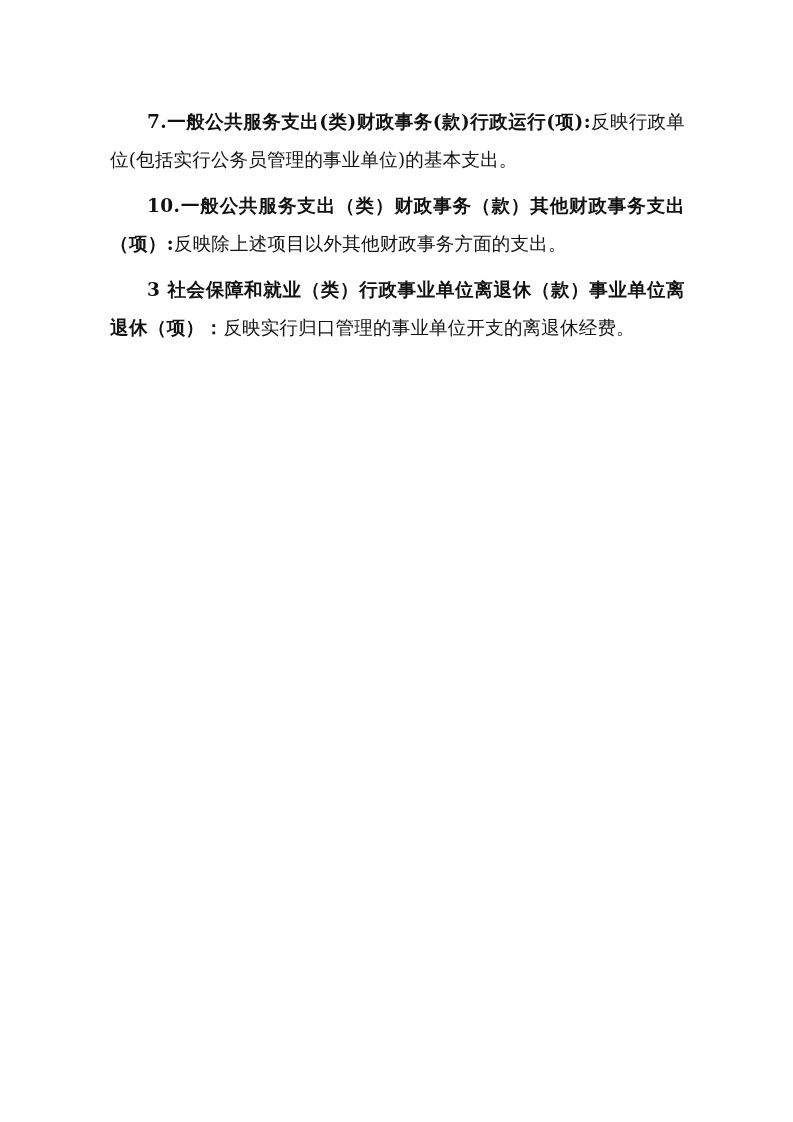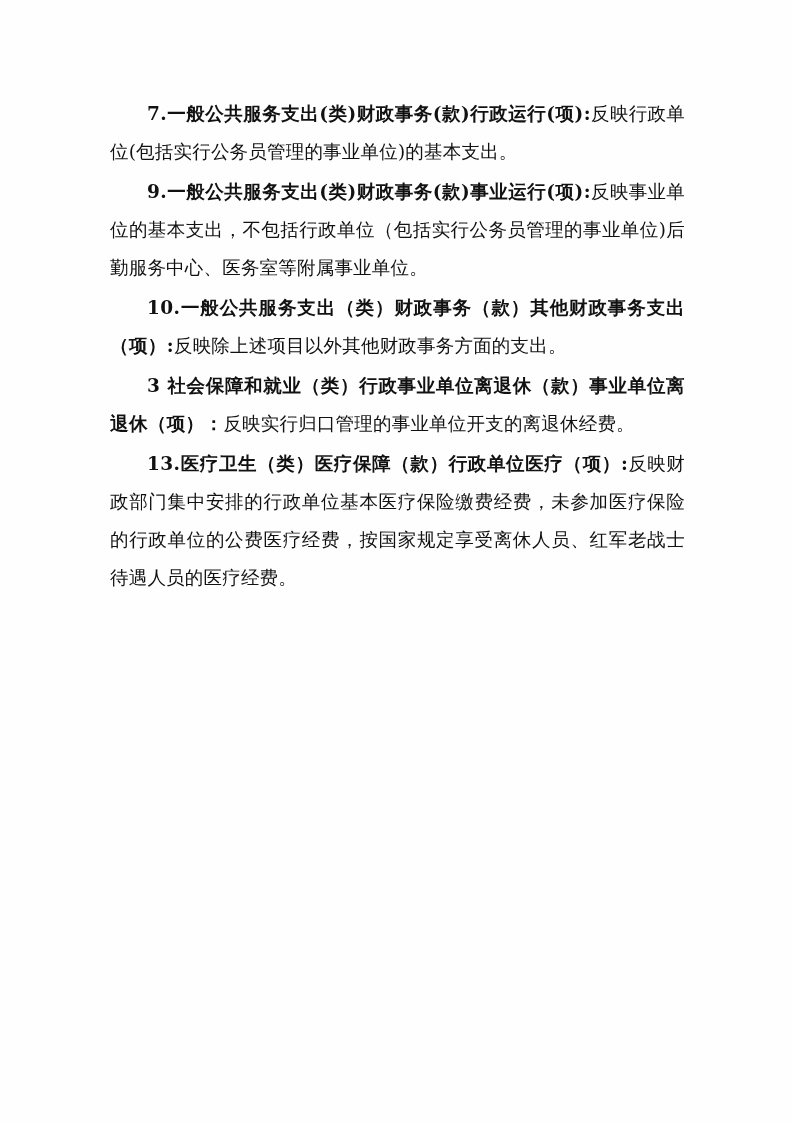--- a/index.html
+++ b/index.html
@@ -16,21 +16,21 @@
   }
   .page {
     position: relative;
     width: 793px;
     height: 1122px;
     background: #fefefe;
     box-sizing: border-box;
     padding: 95px 108px 60px 110px;
   }
   .para {
-    margin: 0 0 2px 0;
+    margin: 8px 0 2px 0;
     font-size: 18.5px;
     line-height: 38px;
     text-align: justify;
     text-justify: inter-ideograph;
     letter-spacing: 0.2px;
   }
   .para .lead {
     font-weight: bold;
     letter-spacing: 0.4px;
   }
@@ -44,31 +44,25 @@
 </head>
 <body>
 
 <div class="page">
 
   <p class="para indent">
     <span class="lead">7.一般公共服务支出(类)财政事务(款)行政运行(项):</span><span class="body-text">反映行政单位(包括实行公务员管理的事业单位)的基本支出。</span>
   </p>
 
 
-  <p class="para indent">
-    <span class="lead">9.一般公共服务支出(类)财政事务(款)事业运行(项):</span><span class="body-text">反映事业单位的基本支出，不包括行政单位（包括实行公务员管理的事业单位)后勤服务中心、医务室等附属事业单位。</span>
-  </p>
 
   <p class="para indent">
     <span class="lead">10.一般公共服务支出（类）财政事务（款）其他财政事务支出（项）:</span><span class="body-text">反映除上述项目以外其他财政事务方面的支出。</span>
   </p>
 
 
   <p class="para indent">
     <span class="lead">3 社会保障和就业（类）行政事业单位离退休（款）事业单位离退休（项）：</span><span class="body-text">反映实行归口管理的事业单位开支的离退休经费。</span>
   </p>
 
-  <p class="para indent">
-    <span class="lead">13.医疗卫生（类）医疗保障（款）行政单位医疗（项）:</span><span class="body-text">反映财政部门集中安排的行政单位基本医疗保险缴费经费，未参加医疗保险的行政单位的公费医疗经费，按国家规定享受离休人员、红军老战士待遇人员的医疗经费。</span>
-  </p>
 
 
 </div>
 
 </body></html>

